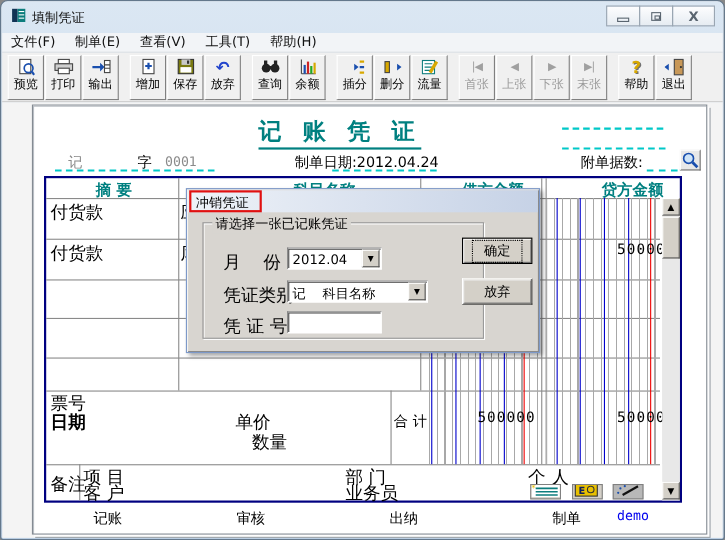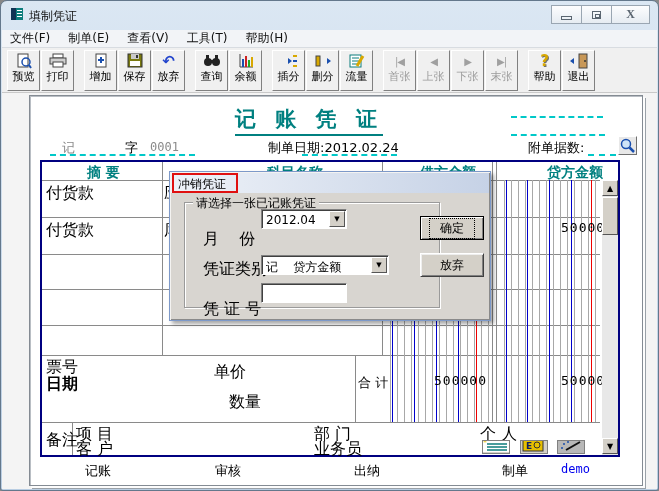--- a/index.html
+++ b/index.html
@@ -4,21 +4,21 @@
 <style>
   html,body{margin:0;padding:0;background:#888;}
   *{box-sizing:border-box;}
   .stage{position:relative;width:659px;height:491px;overflow:hidden;
     font-family:"DejaVu Sans","Liberation Sans",sans-serif;font-size:12px;color:#000;
     background:linear-gradient(#dbe7f3,#b9cde2);border:1px solid #64788c;border-radius:7px 7px 3px 3px;}
   .abs{position:absolute;}
   [data-bind]{white-space:pre;}
 
   
-  .titlebar{position:absolute;left:0;top:0;width:100%;height:44px;font-family:Liberation Serif, serif;}
+  .titlebar{position:absolute;left:0;top:0;width:100%;height:44px;}
   .title-text{position:absolute;left:28px;top:7px;font-size:12px;color:#111;}
   .winbtns{position:absolute;right:8px;top:4px;display:flex;}
   .winbtn{width:31px;height:19px;border:1px solid #9aa6b2;background:linear-gradient(#fdfdfe,#e6ecf2);
     display:flex;align-items:center;justify-content:center;color:#5a6570;font-weight:bold;font-size:10px;margin-left:-1px;}
   .glyph-min{width:11px;height:4px;border:1px solid #5a6570;margin-top:6px;}
   .glyph-restore{width:9px;height:8px;border:1px solid #5a6570;position:relative;}
   .glyph-restore:after{content:"";position:absolute;left:2px;top:2px;width:3px;height:2px;border:1px solid #5a6570;}
 
   
   .menubar{position:absolute;left:1px;top:29px;right:1px;height:18px;background:#f2f4f7;border-bottom:1px solid #d8dce1;display:flex;align-items:center;padding-left:8px;gap:18px;}
@@ -139,20 +139,31 @@
     <div class="tbtn">
       <span class="ticon">
           <svg width="18" height="16">
             <rect x="4" y="1" width="10" height="4" fill="#fff" stroke="#444"></rect>
             <rect x="1" y="5" width="16" height="6" fill="#cfcfcf" stroke="#444"></rect>
             <rect x="4" y="9" width="10" height="5" fill="#fff" stroke="#444"></rect>
           </svg>
         </span>
       <span class="tlabel" data-bind="toolbar.buttons.0.label">打印</span>
     </div>
+    <div class="tbtn">
+      <span class="ticon">
+          <svg width="18" height="16">
+            <path d="M1 7 h7 v-3 l4 4 -4 4 v-3 h-7 z" fill="#1a4fae"></path>
+            <rect x="12" y="2" width="5" height="11" fill="#fff" stroke="#444"></rect>
+            <line x1="12" y1="6" x2="17" y2="6" stroke="#444"></line>
+            <line x1="12" y1="9" x2="17" y2="9" stroke="#444"></line>
+          </svg>
+        </span>
+      <span class="tlabel" data-bind="toolbar.buttons.2.label">输出</span>
+    </div>
     <div class="tbtn grp">
       <span class="ticon">
           <svg width="16" height="16">
             <rect x="3" y="1" width="10" height="13" fill="#fff" stroke="#444"></rect>
             <line x1="8" y1="4" x2="8" y2="10" stroke="#1a4fae" stroke-width="2"></line>
             <line x1="5" y1="7" x2="11" y2="7" stroke="#1a4fae" stroke-width="2"></line>
           </svg>
         </span>
       <span class="tlabel" data-bind="toolbar.buttons.3.label">增加</span>
     </div>
@@ -267,21 +278,21 @@
 
       <div class="v-title" data-bind="voucher.title">记 账 凭 证</div>
       <div class="dash" style="left:481px;top:20px;width:92px;"></div>
       <div class="dash" style="left:481px;top:38px;width:94px;"></div>
 
       <div class="abs gray" style="left:32px;top:43px;font-size:13px;" data-bind="voucher.word_label">记</div>
       <div class="abs" style="left:95px;top:43px;font-size:13px;" data-bind="voucher.word_suffix">字</div>
       <div class="abs gray" style="left:120px;top:44px;font-size:12px;font-family:'DejaVu Sans Mono',monospace;" data-bind="voucher.number">0001</div>
       <div class="dash" style="left:20px;top:58px;width:145px;"></div>
 
-      <div class="abs" style="left:238px;top:43px;font-size:13px;" data-bind="voucher.date_line">制单日期:2012.02.24</div>
+      <div class="abs" style="left:238px;top:43px;font-size:13px;" data-bind="voucher.date_line">制单日期:2012.04.24</div>
       <div class="dash" style="left:272px;top:58px;width:95px;"></div>
 
       <div class="abs" style="left:498px;top:43px;font-size:13px;" data-bind="voucher.attach_label">附单据数:</div>
       <div class="dash" style="left:558px;top:58px;width:28px;"></div>
       <div class="abs" style="left:588px;top:40px;width:19px;height:19px;border:1px solid;border-color:#fff #707070 #707070 #fff;background:#e8e8e8;">
         <span><svg width="17" height="17">
               <circle cx="7" cy="7" r="4.5" fill="#cfe4f7" stroke="#1a4fae" stroke-width="1.5"></circle>
               <line x1="10.5" y1="10.5" x2="15" y2="15" stroke="#1a4fae" stroke-width="2.5"></line>
             </svg></span>
       </div>
@@ -324,21 +335,21 @@
         </div>
 
         <div class="cell" style="left:4px;top:21px;" data-bind="voucher.table.rows.0.summary">付货款</div>
         <div class="cell" style="left:122px;top:21px;" data-bind="voucher.table.rows.0.account_partial">应</div>
         <div class="cell" style="left:4px;top:58px;" data-bind="voucher.table.rows.1.summary">付货款</div>
         <div class="cell" style="left:122px;top:58px;" data-bind="voucher.table.rows.1.account_partial">库</div>
         <div class="amt" style="left:519px;top:58px;" data-bind="voucher.table.rows.1.credit">500000</div>
 
         <div class="cell" style="left:4px;top:195px;" data-bind="voucher.table.footer.ticket_label">票号</div>
         <div class="cell" style="left:4px;top:212px;font-weight:bold;" data-bind="voucher.table.footer.date_label">日期</div>
-        <div class="cell" style="left:172px;top:200px;" data-bind="voucher.table.footer.unit_price_label">单价</div>
+        <div class="cell" style="left:172px;top:212px;" data-bind="voucher.table.footer.unit_price_label">单价</div>
         <div class="cell" style="left:187px;top:230px;" data-bind="voucher.table.footer.qty_label">数量</div>
         <div class="cell" style="left:316px;top:212px;font-size:13px;" data-bind="voucher.table.footer.total_label">合 计</div>
         <div class="amt" style="left:392px;top:211px;" data-bind="voucher.table.footer.total_debit">500000</div>
         <div class="amt" style="left:519px;top:211px;" data-bind="voucher.table.footer.total_credit">500000</div>
 
         <div class="cell" style="left:4px;top:268px;" data-bind="voucher.table.note.label">备注</div>
         <div class="cell" style="left:34px;top:262px;" data-bind="voucher.table.note.project">项 目</div>
         <div class="cell" style="left:34px;top:277px;" data-bind="voucher.table.note.customer">客 户</div>
         <div class="cell" style="left:272px;top:262px;" data-bind="voucher.table.note.department">部 门</div>
         <div class="cell" style="left:272px;top:277px;" data-bind="voucher.table.note.salesman">业务员</div>
@@ -386,36 +397,36 @@
   <div class="dialog">
     <div class="dlg-titlebar">
       <span class="dlg-title" data-bind="dialog.title">冲销凭证</span>
       <div class="annot"></div>
     </div>
 
     <div class="groupbox">
       <span class="grouplabel" data-bind="dialog.group_label">请选择一张已记账凭证</span>
 
       <div class="dfield" style="left:18px;top:26px;" data-bind="dialog.month_label">月    份</div>
-      <div class="combo" style="left:76px;top:6px;width:86px;padding-left:27px;">
+      <div class="combo" style="left:76px;top:22px;width:86px;padding-left:27px;">
         <span class="val" data-bind="dialog.month_value">2012.04</span>
         <span class="drop">
             <span>▼</span>
           </span>
       </div>
 
       <div class="dfield" style="left:18px;top:56px;" data-bind="dialog.type_label">凭证类别</div>
       <div class="combo" style="left:76px;top:52px;width:128px;">
-        <span class="val" data-bind="dialog.type_value">记    贷方金额</span>
+        <span class="val" data-bind="dialog.type_value">记    科目名称</span>
         <span class="drop">
             <span>▼</span>
           </span>
       </div>
 
-      <div class="dfield" style="left:18px;top:96px;text-align:center;" data-bind="dialog.number_label">凭 证 号</div>
+      <div class="dfield" style="left:18px;top:84px;text-align:center;" data-bind="dialog.number_label">凭 证 号</div>
       <div class="combo" style="left:76px;top:80px;width:86px;">
         <span class="val" data-bind="dialog.number_value"></span>
       </div>
     </div>
 
     <div class="dbtn default" style="left:250px;top:44px;">
       <span class="inner" data-bind="dialog.ok_label">确定</span>
     </div>
     <div class="dbtn plain" style="left:250px;top:81px;">
       <span data-bind="dialog.cancel_label">放弃</span>

